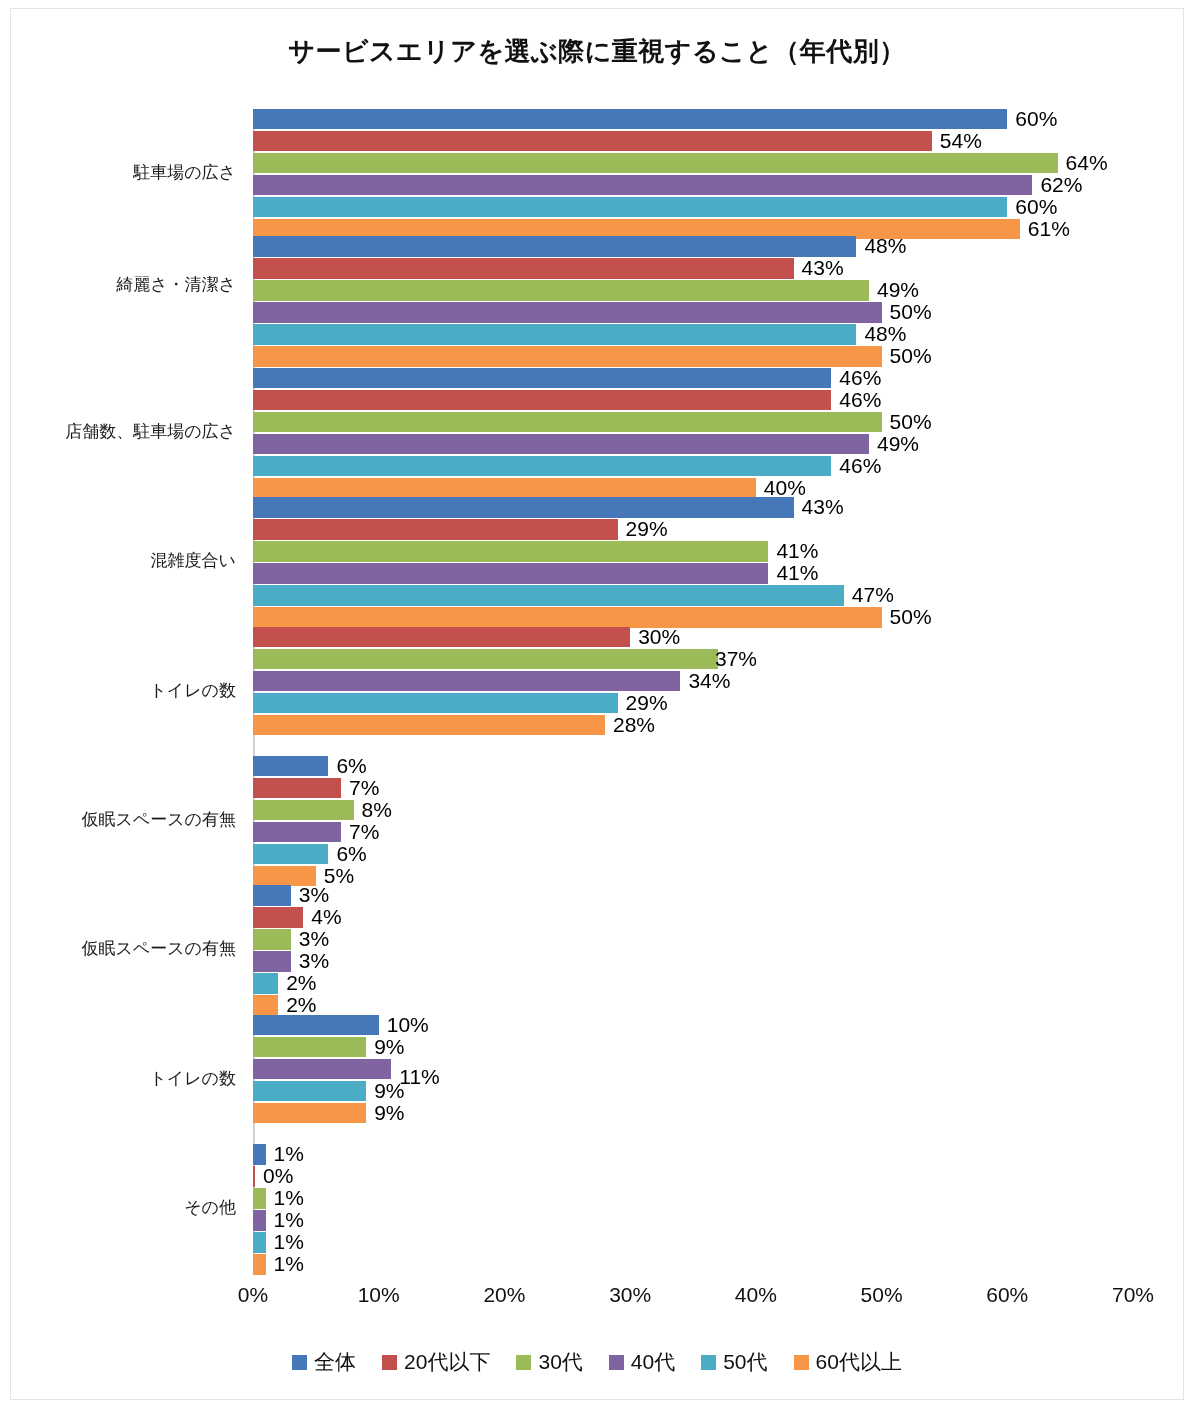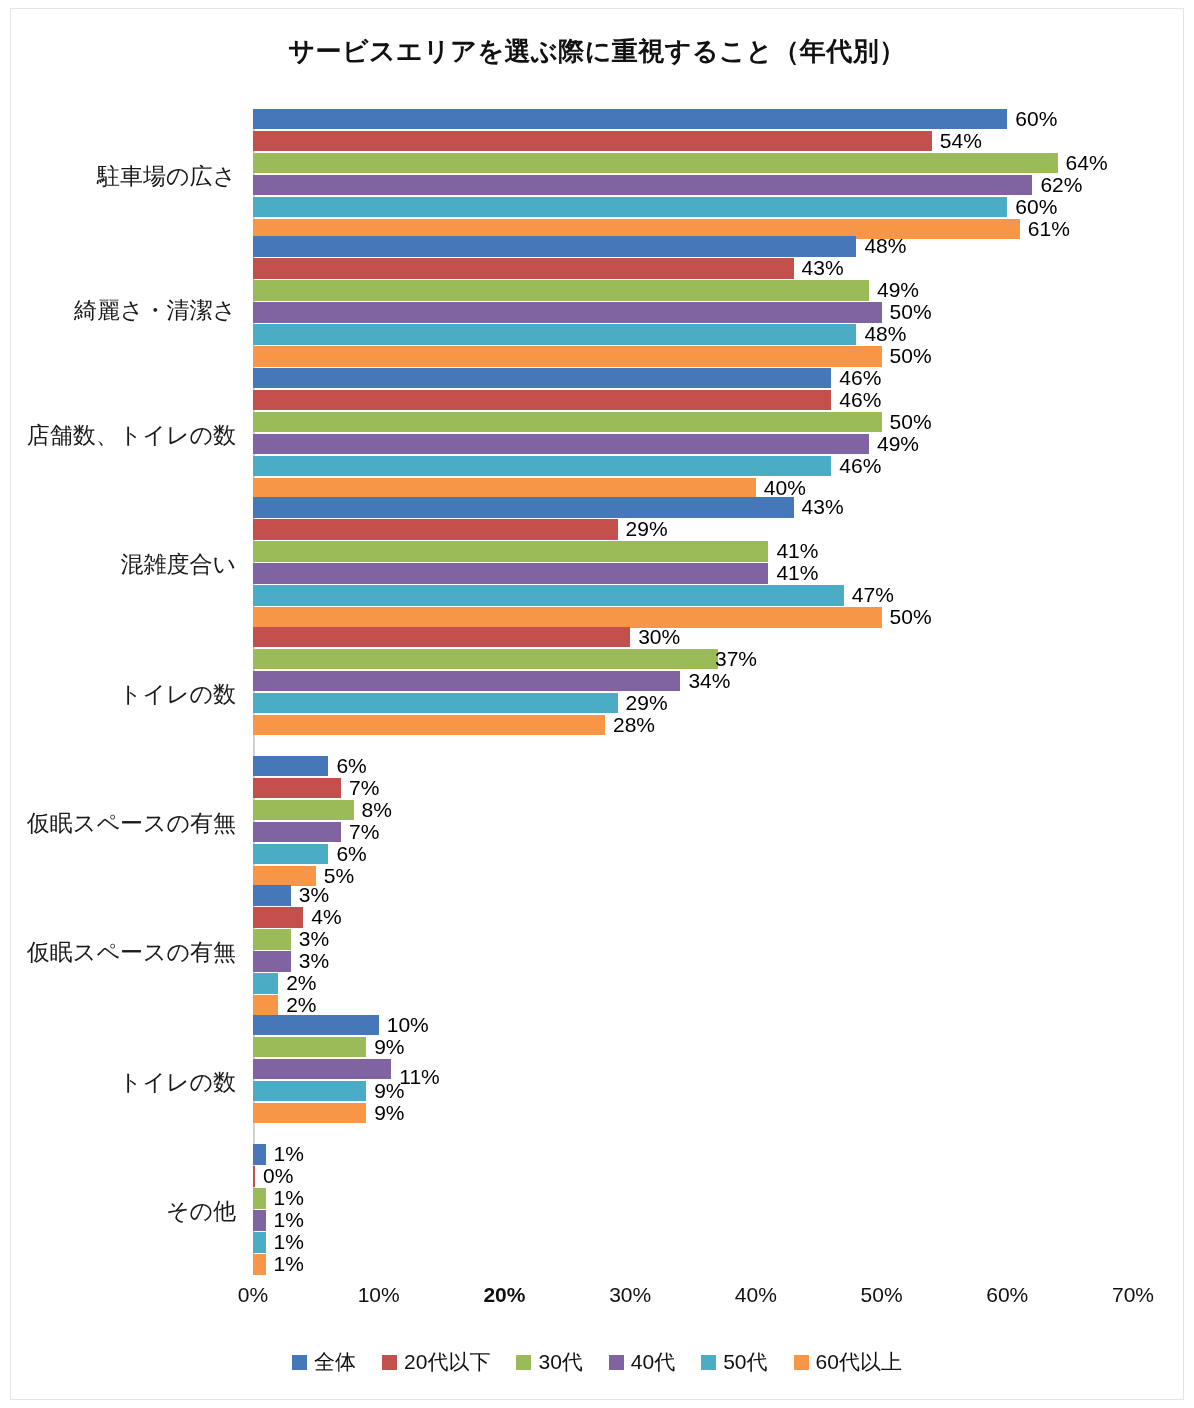--- a/index.html
+++ b/index.html
@@ -85,21 +85,21 @@
     left: 8px;
     top: 110px;
     width: 236px;
     height: 1165px;
   }
   #cat-labels .cat-item {
     position: absolute;
     right: 8px;
     width: 228px;
     text-align: right;
-    font-size: 23px;
+    font-size: 17px;
     color: #1a1a1a;
     white-space: nowrap;
   }
   
   #x-axis {
     position: absolute;
     left: 253px;
     top: 1275px;
     width: 900px;
     height: 40px;
@@ -142,22 +142,22 @@
 </head>
 <body>
 
 <div id="chart-root">
   <div class="outer-frame"></div>
 
   <div id="chart-title">サービスエリアを選ぶ際に重視すること（年代別）</div>
 
   <div id="cat-labels">
       <div class="cat-item" style="top: 50.7222px;">駐車場の広さ</div>
-      <div class="cat-item" style="top: 185px;">綺麗さ・清潔さ</div>
-      <div class="cat-item" style="top: 309.611px;">店舗数、トイレの数</div>
+      <div class="cat-item" style="top: 163px;">綺麗さ・清潔さ</div>
+      <div class="cat-item" style="top: 309.611px;">店舗数、駐車場の広さ</div>
       <div class="cat-item" style="top: 439.056px;">混雑度合い</div>
       <div class="cat-item" style="top: 568.5px;">トイレの数</div>
       <div class="cat-item" style="top: 697.944px;">仮眠スペースの有無</div>
       <div class="cat-item" style="top: 827.389px;">仮眠スペースの有無</div>
       <div class="cat-item" style="top: 956.833px;">トイレの数</div>
       <div class="cat-item" style="top: 1086.28px;">その他</div>
     </div>
 
   <div id="plot-area">
     <div id="axis-line"></div>
@@ -385,21 +385,21 @@
         <div class="bar-row">
           <div class="bar" title="60代以上 1%" style="width: 12.5714px; background: rgb(247, 150, 70); height: 20.5px;"></div>
           <div class="bar-label" style="left: 20.5714px;">1%</div>
         </div>
       </div>
     </div>
 
   <div id="x-axis">
       <div class="tick" style="left: 0px;">0%</div>
       <div class="tick" style="left: 125.714px;">10%</div>
-      <div class="tick" style="left: 251.429px; font-weight: bold;">20%</div>
+      <div class="tick" style="left: 251.429px;">20%</div>
       <div class="tick" style="left: 377.143px;">30%</div>
       <div class="tick" style="left: 502.857px;">40%</div>
       <div class="tick" style="left: 628.571px;">50%</div>
       <div class="tick" style="left: 754.286px;">60%</div>
       <div class="tick" style="left: 880px;">70%</div>
     </div>
 
   <div id="legend">
       <div class="legend-item">
         <span class="legend-swatch" style="background: rgb(70, 119, 184);"></span>

